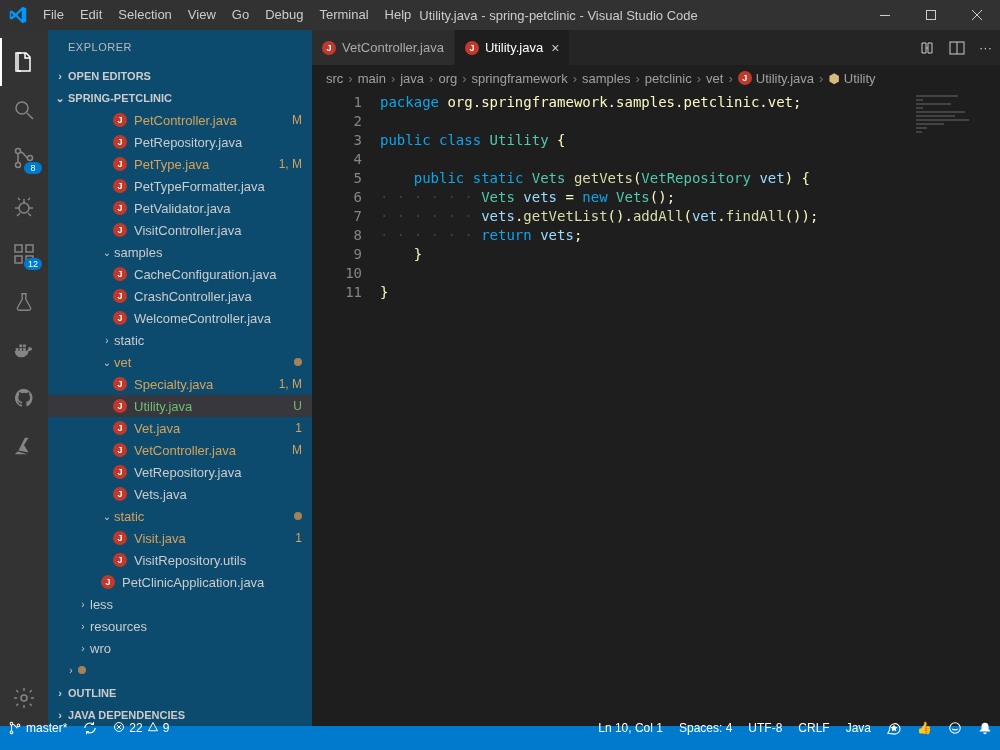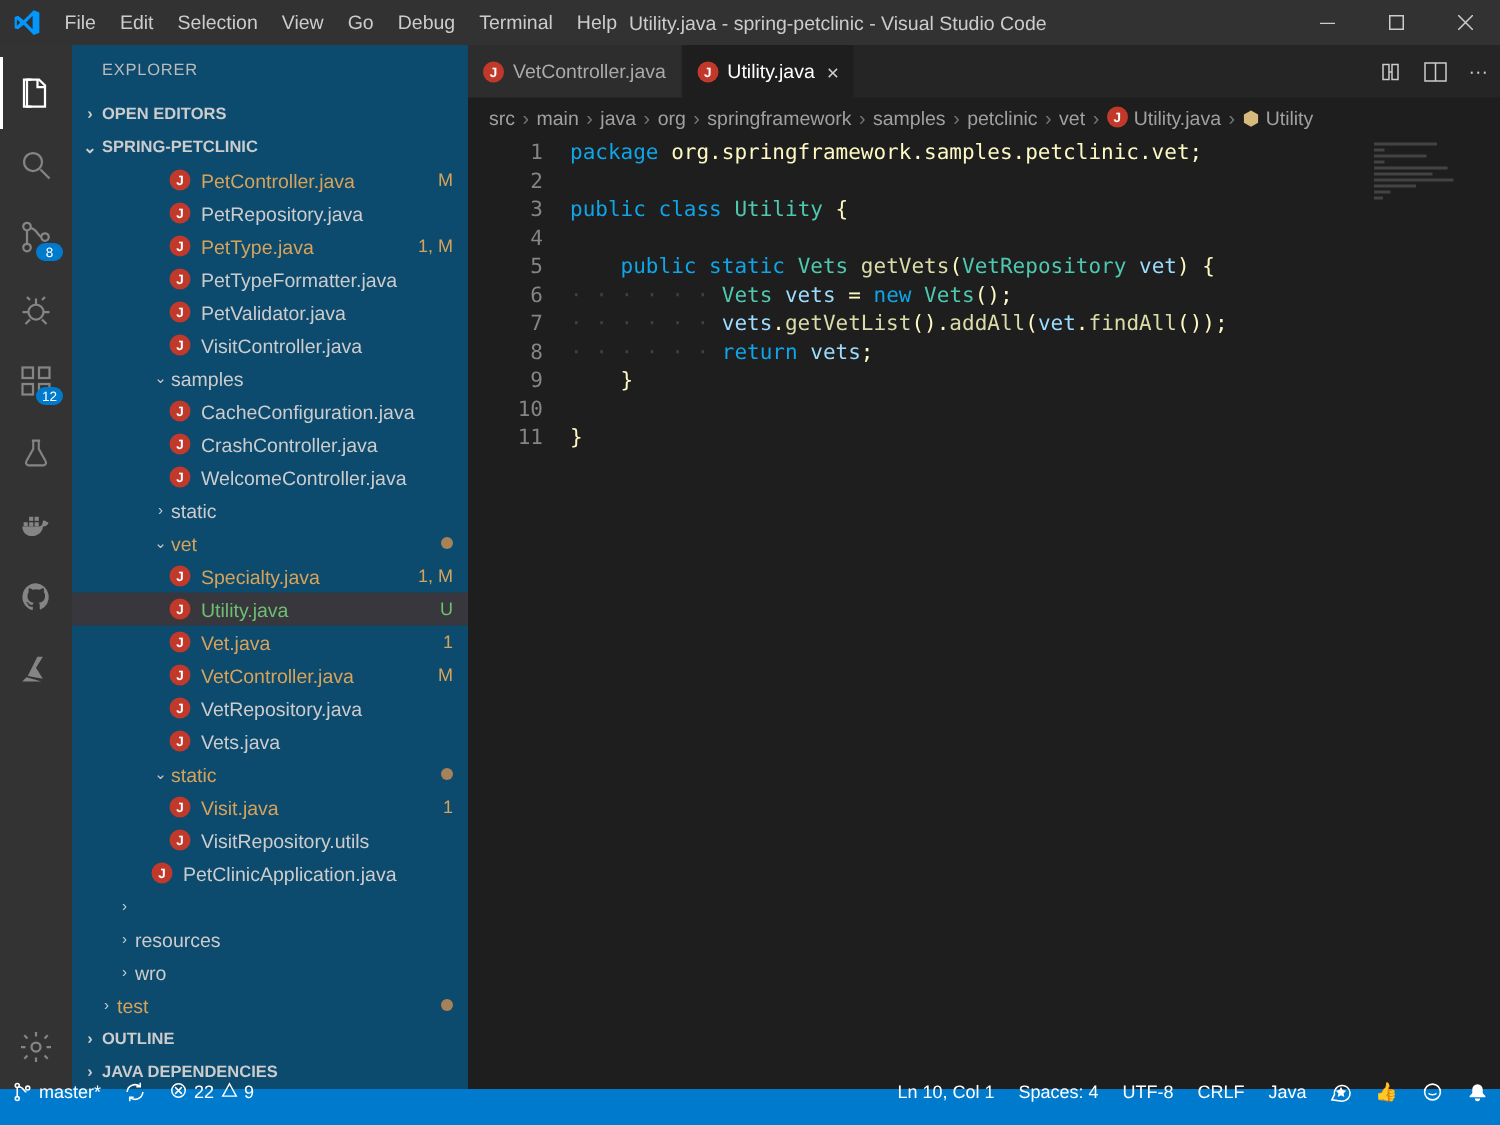--- a/index.html
+++ b/index.html
@@ -308,32 +308,32 @@
           <span class="label">VisitRepository.utils</span>
         </div>
         <div class="tree-row" style="padding-left: 52px;">
           <span class="icon">
             <span class="java-icon">J</span>
           </span>
           <span class="label">PetClinicApplication.java</span>
         </div>
         <div class="tree-row" style="padding-left: 28px;">
           <span class="folder-chev">›</span>
+          <span class="label">less</span>
         </div>
         <div class="tree-row" style="padding-left: 28px;">
           <span class="folder-chev">›</span>
           <span class="label">resources</span>
         </div>
         <div class="tree-row" style="padding-left: 28px;">
           <span class="folder-chev">›</span>
           <span class="label">wro</span>
         </div>
         <div class="tree-row dim-orange" style="padding-left: 16px;">
           <span class="folder-chev">›</span>
-          <span class="label">test</span>
           <span class="dot"></span>
         </div>
         <div class="tree-row" style="padding-left: 16px;"></div>
       </div>
     <div class="section-hdr">
         <span class="chev">›</span>
         <span>OUTLINE</span>
       </div>
     <div class="section-hdr">
         <span class="chev">›</span>

